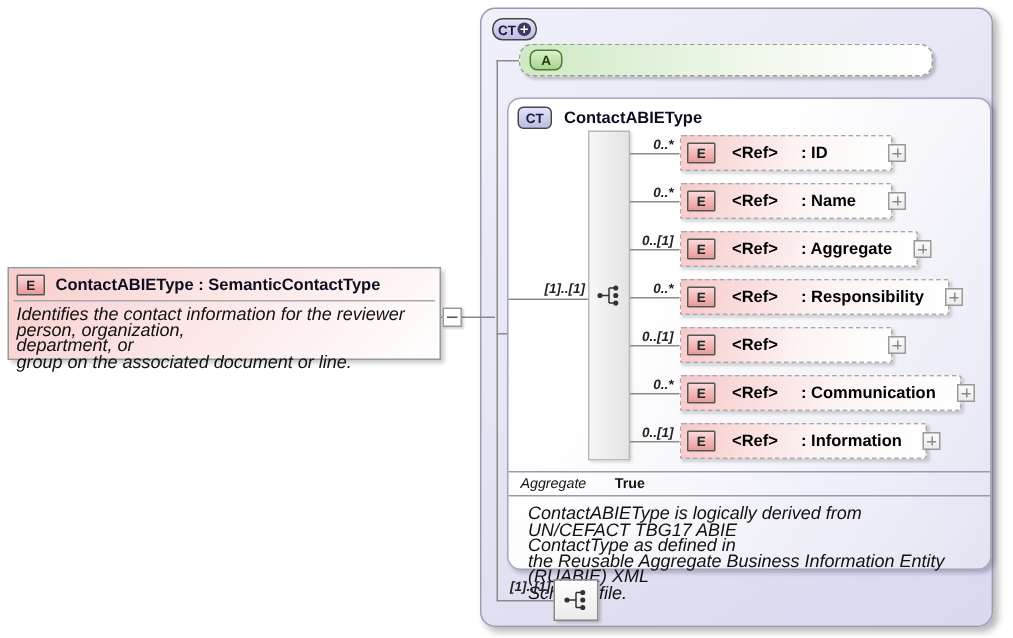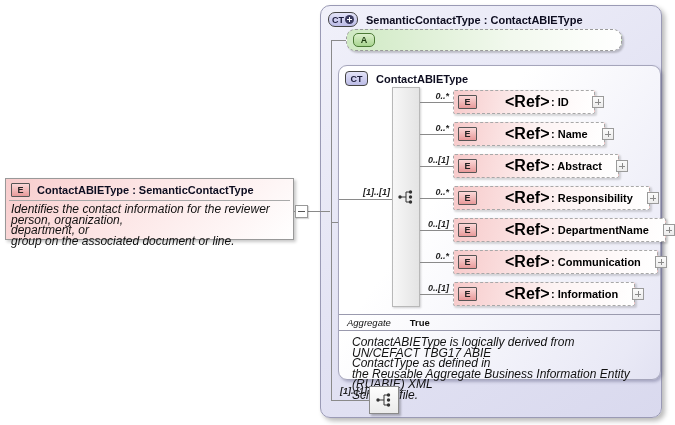--- a/index.html
+++ b/index.html
@@ -69,21 +69,21 @@
   .card{font-size:9px;font-weight:bold;font-style:italic;color:#222;white-space:nowrap;}
 
   .rows{position:absolute;left:114px;top:24px;}
   .row{position:relative;display:flex;align-items:center;height:24px;margin-bottom:8px;}
   .row::before{content:"";position:absolute;left:-33px;top:12px;width:33px;height:1px;background:#8a8a8a;}
   .row .card{position:absolute;left:-37px;top:1px;width:33px;text-align:right;}
   .el-box{display:flex;align-items:center;height:24px;min-width:142px;box-sizing:border-box;
     border:1px dashed #a8a8a8;border-radius:2px;padding:0 16px 0 4px;
     background:linear-gradient(100deg,#f7caca 0%,#fdf3f3 55%,#ffffff 100%);
     box-shadow:1.5px 1.5px 2px rgba(0,0,0,0.15);}
-  .el-ref{margin-left:28px;width:46px;font-size:16px;font-weight:bold;white-space:nowrap;}
+  .el-ref{margin-left:11px;width:46px;font-size:11px;font-weight:bold;white-space:nowrap;}
   .el-name{font-size:11px;font-weight:bold;white-space:nowrap;}
 
   .sep{position:absolute;left:0;right:0;height:1px;background:#9a9aae;}
   .props-row{position:absolute;left:8px;top:251px;font-size:9.5px;display:flex;}
   .prop-name{font-style:italic;color:#111;}
   .prop-value{font-weight:bold;margin-left:19px;color:#111;}
   .ct-annot{position:absolute;left:8px;top:268px;right:12px;}
 
   .bottom-card{position:absolute;left:12px;top:380px;width:34px;text-align:right;}
   .bottom-seq{position:absolute;left:48px;top:380px;width:30px;height:28px;box-sizing:border-box;
@@ -106,21 +106,20 @@
 department, or
 group on the associated document or line.</div>
   </div>
 
   <div class="panel">
     <div class="panel-header">
       <span class="icon-ctp">
         <span>CT</span>
         <span class="plus-circle"></span>
       </span>
-      <span class="bold-title">SemanticContactType : ContactABIEType</span>
     </div>
 
     <div class="vline" style="left:10px;top:34px;height:360px;"></div>
     <div class="hline" style="left:10px;top:34px;width:15px;"></div>
     <div class="hline" style="left:10px;top:216px;width:7px;"></div>
     <div class="hline" style="left:10px;top:394px;width:38px;"></div>
 
     <div class="attr-box">
       <span class="icon-a">A</span>
     </div>
@@ -166,41 +165,40 @@
       <span class="el-name">: Name</span>
     </div>
     <span class="expand-plus"></span>
   </div>
 
   <div class="row">
     <span class="card">0..[1]</span>
     <div class="el-box">
       <span class="icon-e">E</span>
       <span class="el-ref">&lt;Ref&gt;</span>
-      <span class="el-name">: Abstract</span>
+      <span class="el-name">: Aggregate</span>
     </div>
     <span class="expand-plus"></span>
   </div>
 
   <div class="row">
     <span class="card">0..*</span>
     <div class="el-box">
       <span class="icon-e">E</span>
       <span class="el-ref">&lt;Ref&gt;</span>
       <span class="el-name">: Responsibility</span>
     </div>
     <span class="expand-plus"></span>
   </div>
 
   <div class="row">
     <span class="card">0..[1]</span>
     <div class="el-box">
       <span class="icon-e">E</span>
       <span class="el-ref">&lt;Ref&gt;</span>
-      <span class="el-name">: DepartmentName</span>
     </div>
     <span class="expand-plus"></span>
   </div>
 
   <div class="row">
     <span class="card">0..*</span>
     <div class="el-box">
       <span class="icon-e">E</span>
       <span class="el-ref">&lt;Ref&gt;</span>
       <span class="el-name">: Communication</span>

